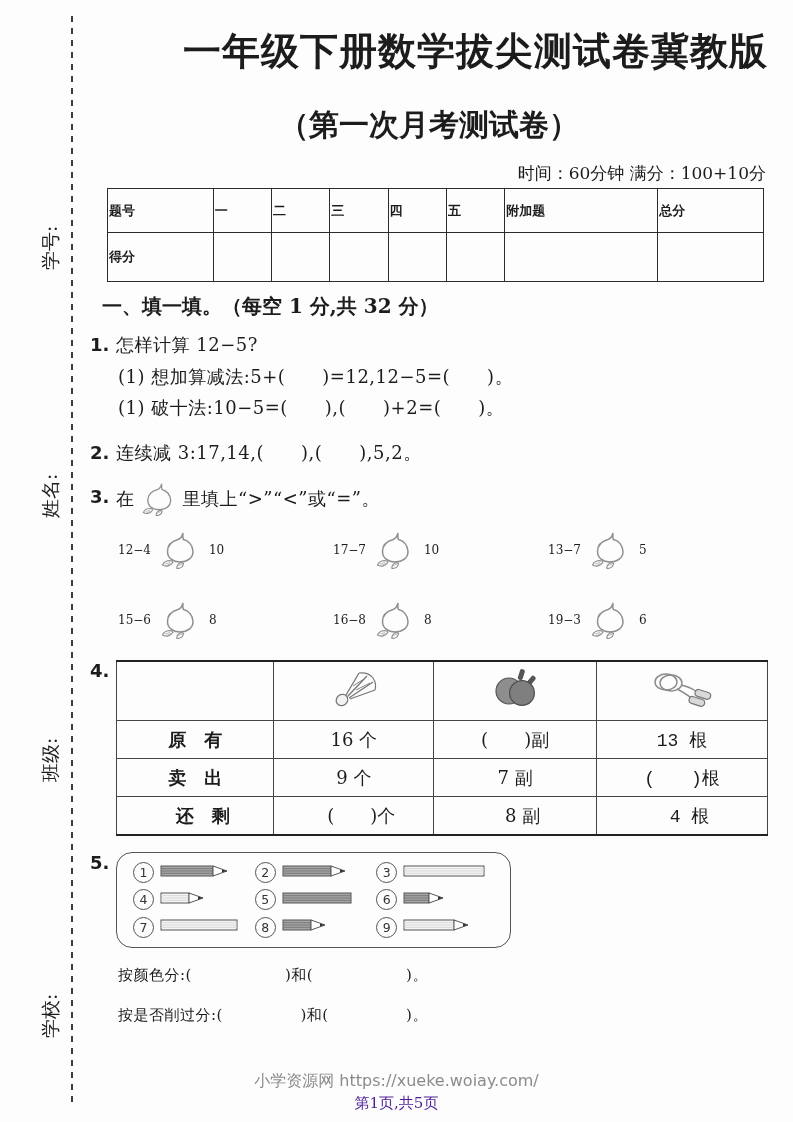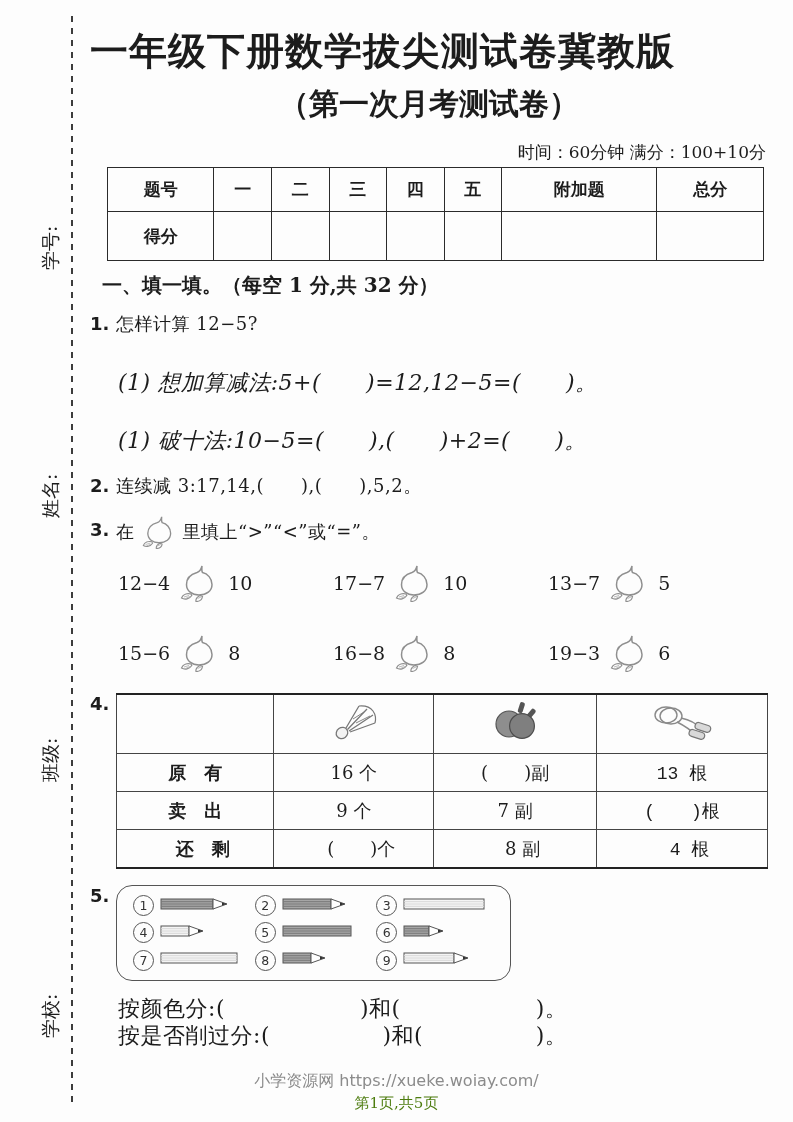--- a/index.html
+++ b/index.html
@@ -19,44 +19,44 @@
     white-space:nowrap;font-size:19px;display:flex;align-items:flex-end;gap:4px;
   }
   .side-line{display:inline-block;border-bottom:1.6px solid #222;height:20px;}
   #sf-xuehao{top:270px;} #sf-xuehao .side-line{width:118px;}
   #sf-xingming{top:518px;} #sf-xingming .side-line{width:162px;}
   #sf-banji{top:782px;} #sf-banji .side-line{width:152px;}
   #sf-xuexiao{top:1038px;} #sf-xuexiao .side-line{width:192px;}
 
   
   .main{position:absolute;left:90px;top:26px;width:678px;}
-  .title{font-size:38px;font-weight:bold;text-align:left;letter-spacing:1px;}
-  .subtitle{font-size:30px;font-weight:bold;text-align:center;margin-top:7px;}
+  .title{font-size:38px;font-weight:bold;text-align:right;letter-spacing:1px;}
+  .subtitle{font-size:30px;font-weight:bold;text-align:center;margin-top:28px;}
   .time-line{font-size:17px;text-align:right;margin-top:16px;margin-bottom:3px;padding-right:2px;}
 
   table{border-collapse:collapse;}
   .score-table{width:657px;margin-left:17px;}
   .score-table td,.score-table th{
-    border:1.6px solid #2b2b2b;text-align:center;
-    font-family:Liberation Sans, sans-serif;font-weight:bold;font-size:17px;
+    border:1.6px solid #2b2b2b;text-align:left;
+    font-family:Liberation Sans, sans-serif;font-weight:bold;font-size:13px;
   }
   .score-table tr:nth-child(1) td,.score-table tr:nth-child(1) th{height:41px;}
   .score-table tr:nth-child(2) td,.score-table tr:nth-child(2) th{height:46px;}
 
   .sec-head{font-size:20px;font-weight:bold;margin-top:11px;margin-left:12px;}
 
   .q-line{font-size:18px;margin-top:10px;line-height:30px;display:flex;}
   .q-num{font-weight:bold;font-family:"DejaVu Sans","Liberation Sans",sans-serif;width:26px;flex:none;}
   .q-text{letter-spacing:.5px;}
-  .sub-line{font-size:22px;margin:30px 0 0 28px;letter-spacing:.5px;line-height:28px;font-style:italic;}
+  .sub-line{font-size:18px;margin:3px 0 0 28px;letter-spacing:.5px;line-height:28px;}
 
   .q3-head .q-text{display:flex;align-items:center;gap:6px;}
 
   .cmp-grid{margin:6px 0 0 28px;width:620px;display:grid;grid-template-columns:215px 215px 190px;row-gap:14px;}
-  .cmp{display:flex;align-items:center;gap:9px;font-size:19px;height:56px;}
+  .cmp{display:flex;align-items:center;gap:9px;font-size:12px;height:56px;}
 
   .q4-wrap{display:flex;margin-top:12px;}
   .q4-table{width:655px;}
   .q4-table td{border:1px solid #444;text-align:center;font-size:18px;}
   .q4-table tr:first-child td{border-top:2.2px solid #222;height:56px;}
   .q4-table tr:last-child td{border-bottom:2.2px solid #222;padding-left:16px;}
   .q4-table tr:not(:first-child) td{height:35px;}
   .q4-table td:first-child{width:154px;font-weight:bold;}
   .q4-table td:nth-child(2){width:155px;}
   .q4-table td:nth-child(3){width:160px;}
@@ -68,26 +68,26 @@
     display:grid;grid-template-columns:1fr 1fr 1fr;grid-auto-rows:1fr;
     padding:6px 12px 6px 16px;box-sizing:border-box;align-items:center;
   }
   .pencil-cell{display:flex;align-items:center;gap:6px;}
   .pnum{
     flex:none;width:19px;height:19px;border:1.4px solid #555;border-radius:50%;
     font-size:12.5px;display:flex;align-items:center;justify-content:center;
     font-family:"DejaVu Sans","Liberation Sans",sans-serif;color:#333;
   }
   .q5-lines{margin:14px 0 0 28px;}
-  .q5-line{font-size:22px;letter-spacing:.5px;line-height:27px;}
+  .q5-line{font-size:15px;letter-spacing:.5px;margin-top:13px;line-height:27px;}
 
   .footer{position:absolute;left:0;width:100%;text-align:center;}
   .footer-site{top:1071px;font-family:"DejaVu Sans","Liberation Sans",sans-serif;
     font-size:16px;color:#8b8b8b;text-decoration:none;}
-  .footer-page{top:1094px;font-size:15px;color:#4d7c0f;}
+  .footer-page{top:1094px;font-size:15px;color:#4c1d95;}
   a.footer{display:block;}
   svg{flex:none;}
 </style>
 </head>
 <body>
 
 <div class="cutline"></div>
 
 <div class="side-field" id="sf-xuehao">
   <div class="side-inner">

